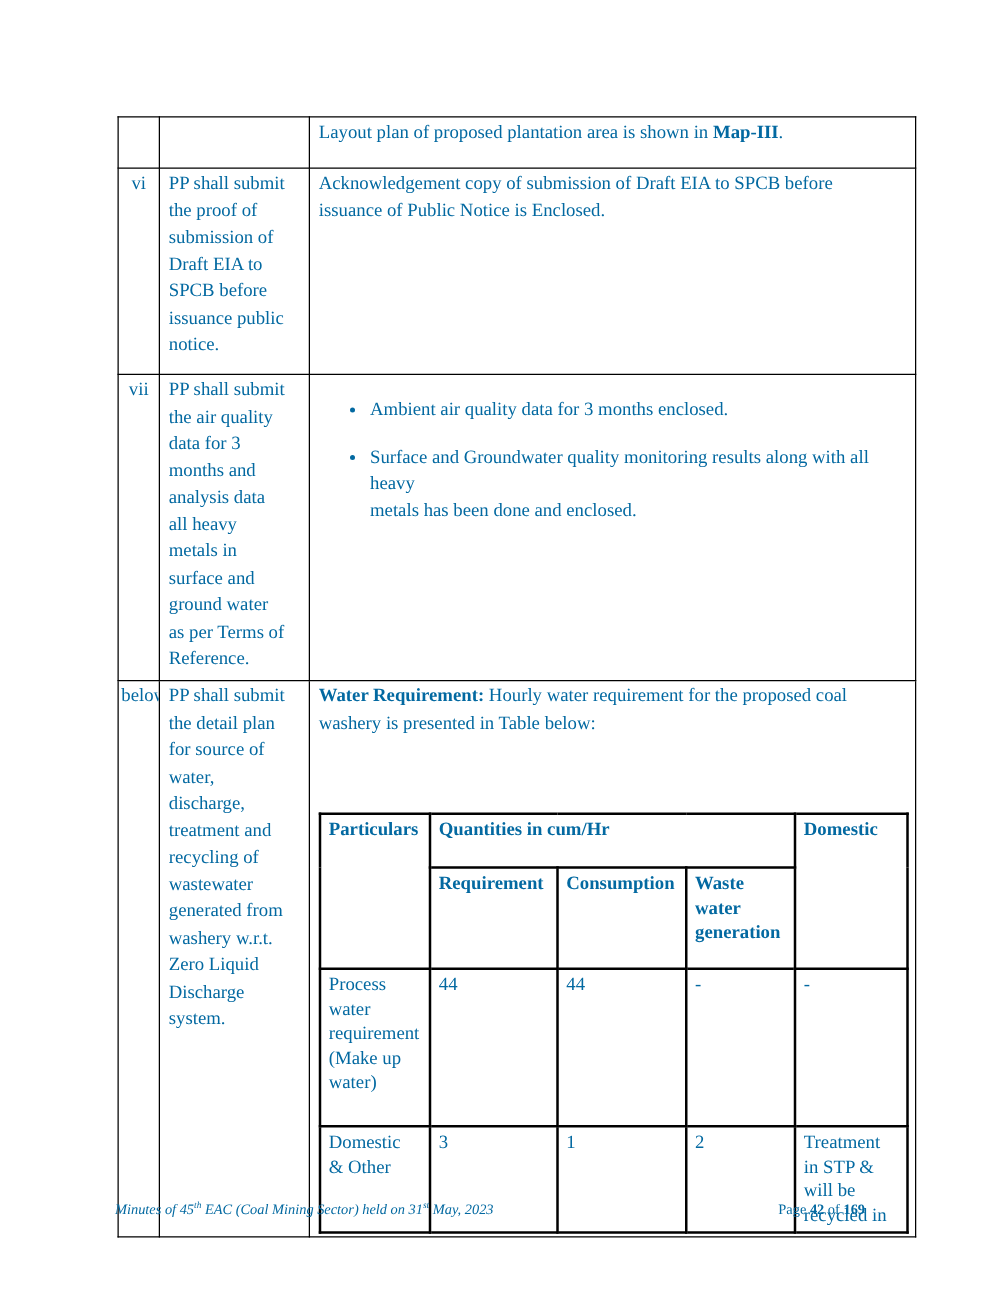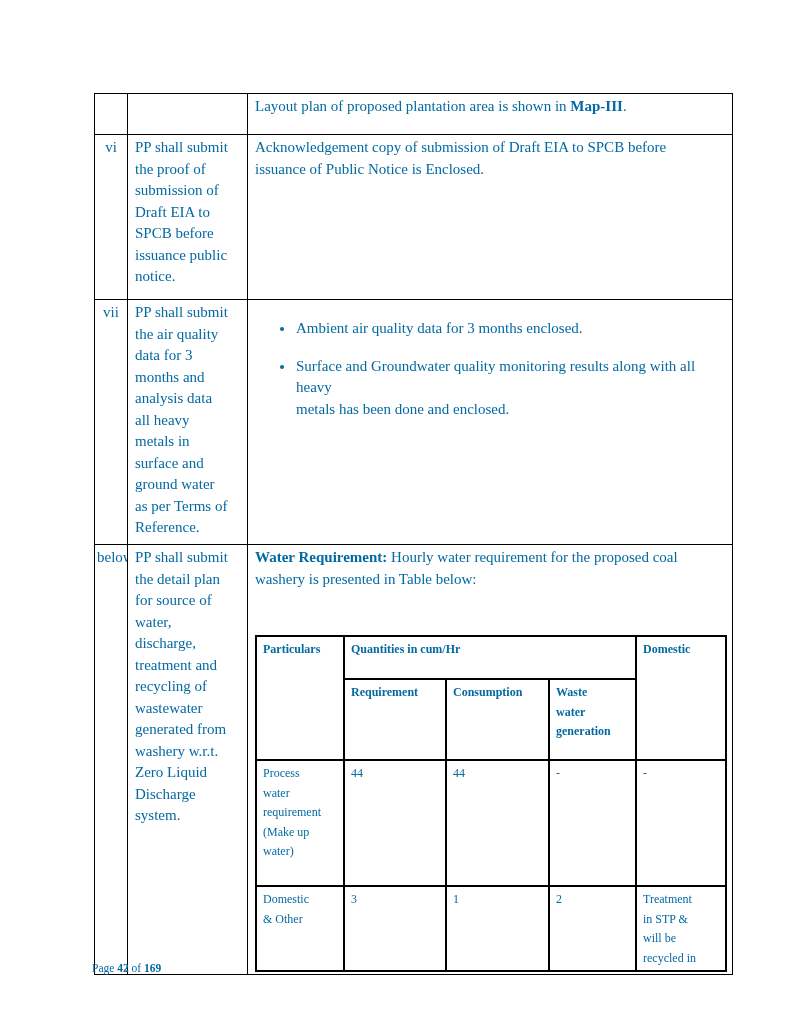--- a/index.html
+++ b/index.html
@@ -37,25 +37,25 @@
   ul.bullets {
     margin: 0;
     padding: 0 0 0 24px;
   }
   ul.bullets li {
     padding-left: 1px;
     margin: 16px;
   }
   .intro { white-space: pre-line; }
   .water-table {
-    margin-top: 45px;
+    margin-top: 60px;
     width: 470px;
     border-collapse: collapse;
     table-layout: fixed;
-    font-size: 12px;
+    font-size: 15px;
     line-height: 19.5px;
   }
   .water-table td {
     border: 2px solid #000000;
     vertical-align: top;
     padding: 3px 6px 1px 6px;
     overflow: hidden;
   }
   .water-table td.hdr { font-weight: bold; }
   b { font-weight: bold; }
@@ -186,16 +186,17 @@
 recycled in</td>
               </tr>
             </tbody>
           </table>
         </td>
       </tr>
     </tbody>
   </table>
 
   <div class="footer">
+    <div class="footer-left"><span>Minutes of 45</span><sup>th</sup><span> EAC (Coal Mining Sector) held on 31</span><sup>st</sup><span> May, 2023</span></div>
     <div class="footer-right"><span>Page </span><b>42</b><span> of </span><b>169</b></div>
   </div>
 
 </div>
 
 </body></html>

